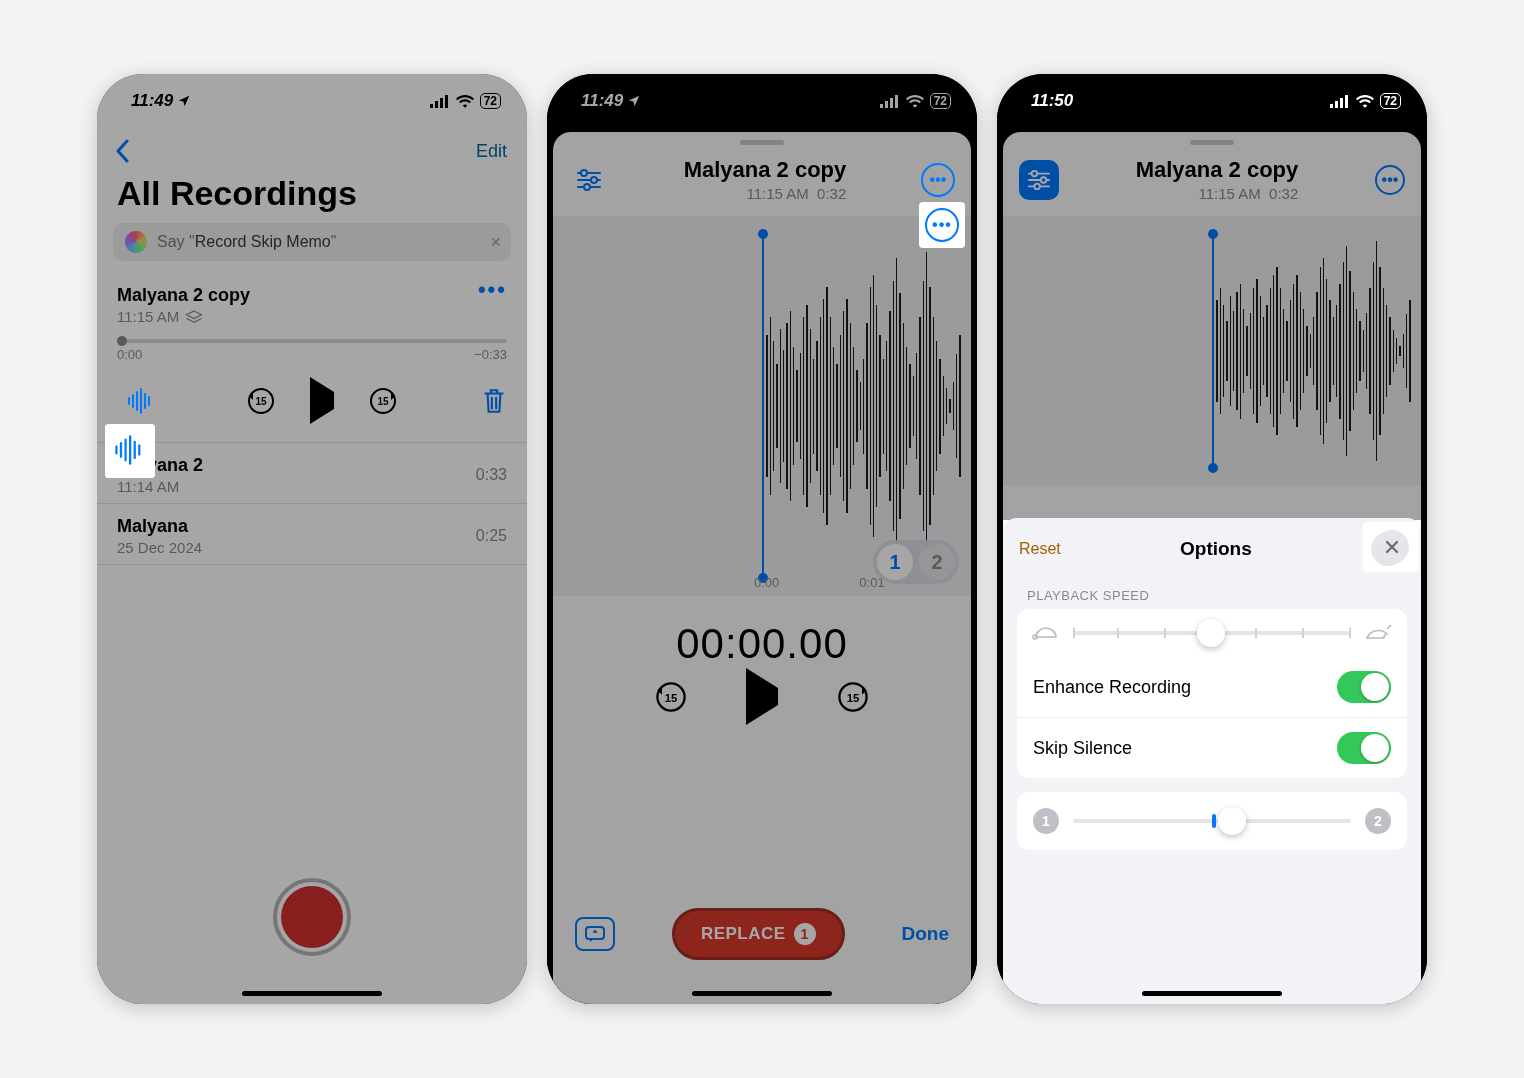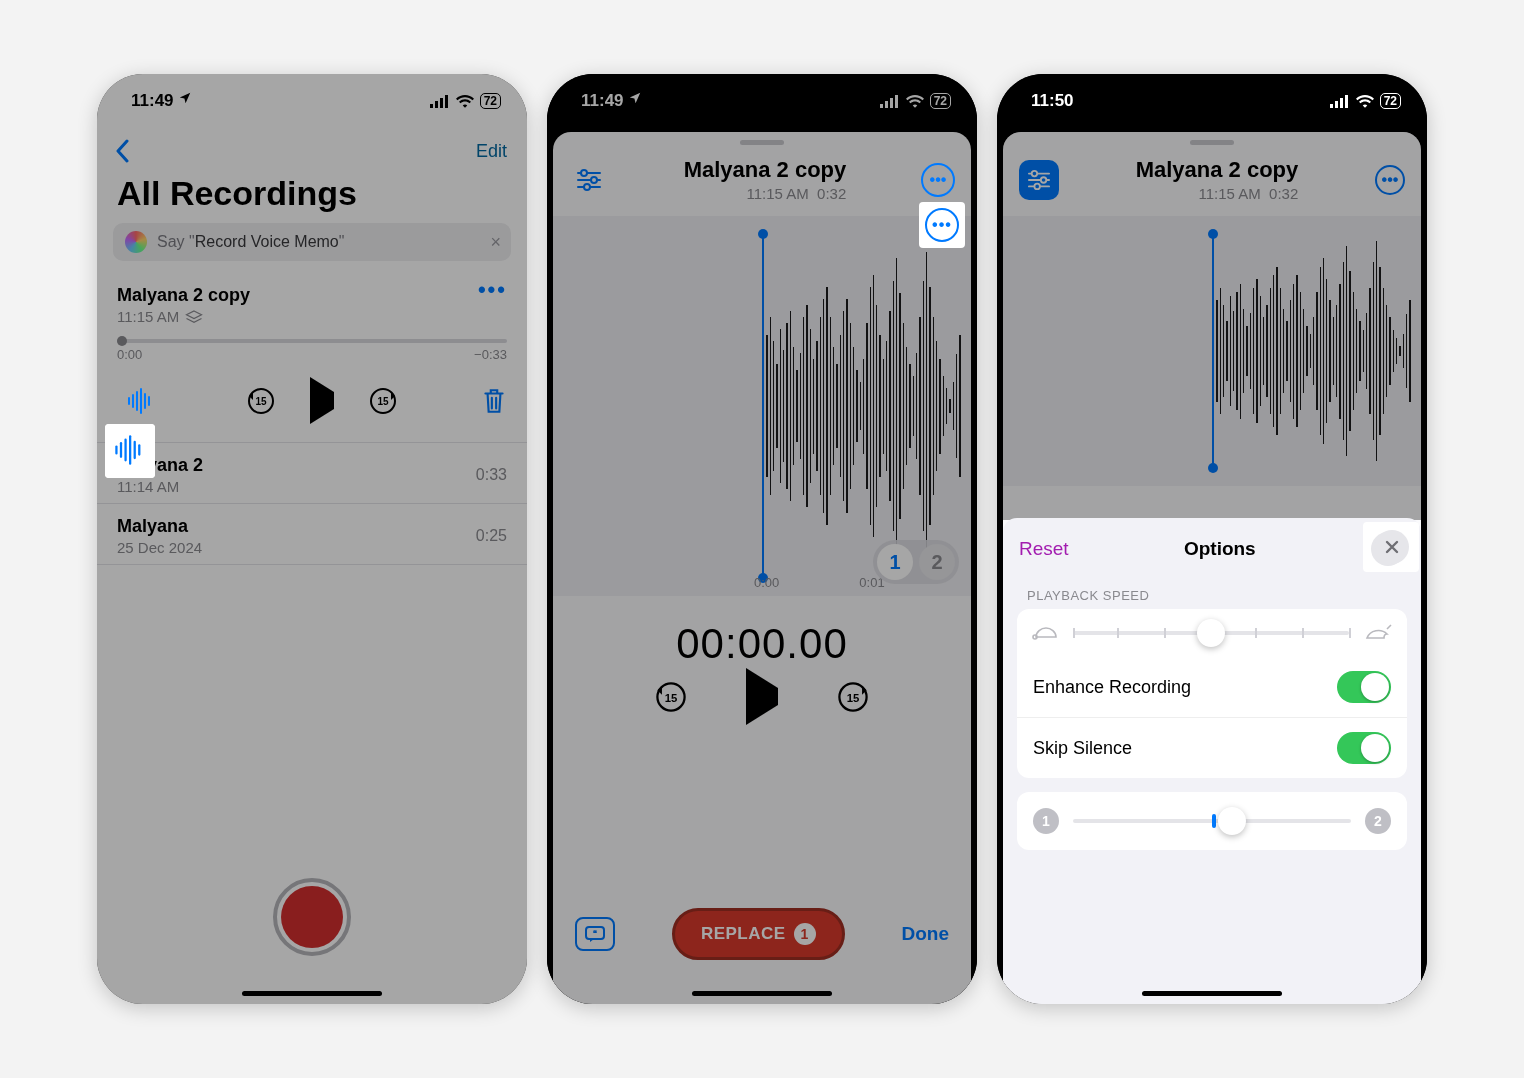--- a/index.html
+++ b/index.html
@@ -1,21 +1,21 @@
 <!DOCTYPE html>
 <html><head>
 <meta charset="utf-8">
 <style>
   * { box-sizing: border-box; margin: 0; padding: 0; font-family: -apple-system, "SF Pro Text", "Helvetica Neue", Arial, sans-serif; -webkit-font-smoothing: antialiased; }
   body { background: #f3f3f3; width: 1524px; height: 1078px; display: flex; gap: 20px; justify-content: center; align-items: center; }
   .phone { width: 430px; height: 930px; background: #000; border-radius: 46px; overflow: hidden; position: relative; box-shadow: 0 4px 20px rgba(0,0,0,.2); }
   .screen { position:absolute; inset:0; background:#fff; }
   .overlay-dim { position:absolute; inset:0; background:rgba(0,0,0,.35); pointer-events:none; }
   .statusbar { height:54px; display:flex; align-items:center; justify-content:space-between; padding:0 26px 0 34px; font-weight:600; font-size:17px; color:#000; }
-  .statusbar .time { display:flex; align-items:flex-start; gap:4px;}
+  .statusbar .time { display:flex; align-items:center; gap:4px;font-style:italic;}
   .statusbar .right { display:flex; align-items:center; gap:6px;}
   .statusbar.dark { color:#fff; }
   .batt { display:inline-block; border:1.5px solid currentColor; border-radius:5px; font-size:12px; font-weight:700; padding:0 3px; line-height:14px; }
   .loc-arrow { display:inline-block; transform:rotate(0deg); }
   .home-ind { position:absolute; bottom:8px; left:50%; transform:translateX(-50%); width:140px; height:5px; border-radius:3px; background:#000; }
   .home-ind.dark { background:#fff; }
 
   
   .p1-nav { display:flex; align-items:center; justify-content:space-between; padding:4px 20px 4px 10px; height:46px;}
   .p1-back { color:#007aff; font-size:30px; font-weight:300; padding:0 8px;}
@@ -67,21 +67,21 @@
   .replace-btn{display:flex;align-items:center;gap:8px;background:#d93a2b;border:3px solid #a02e23;color:#fff;font-weight:700;padding:12px 26px;border-radius:40px;font-size:17px; letter-spacing:.5px;}
   .replace-badge{background:#fff;color:#d93a2b;width:22px;height:22px;border-radius:50%;display:flex;align-items:center;justify-content:center;font-size:14px;}
   .done{color:#007aff;font-size:19px;font-weight:600;}
 
   
   .sliders-btn.active{background:#007aff;border-radius:10px;}
   .sliders-btn.active svg *{stroke:#fff;}
   .more-outline{border:2px solid #007aff;color:#007aff;width:30px;height:30px;border-radius:50%;display:flex;align-items:center;justify-content:center;font-weight:700;}
   .opts-sheet{position:absolute;left:0;right:0;bottom:0;top:444px;background:#f2f2f7;border-radius:14px 14px 0 0;}
   .opts-head{display:flex;align-items:center;justify-content:space-between;padding:14px 16px 12px;}
-  .reset{color:#a21caf;font-size:19px;}
+  .reset{color:#a16207;font-size:16px;}
   .opts-title{font-size:19px;font-weight:700;}
   .close-btn{width:34px;height:34px;border-radius:50%;background:#e6e6ea;display:flex;align-items:center;justify-content:center;color:#6e6e73;}
   .sect-label{font-size:13px;color:#8a8a8f;letter-spacing:.5px;padding:10px 24px 6px;text-transform:uppercase;}
   .card{background:#fff;margin:0 14px 14px;border-radius:12px;}
   .row{display:flex;align-items:center;justify-content:space-between;padding:14px 16px;font-size:18px;border-bottom:1px solid #eee;}
   .row:last-child{border-bottom:none;}
   .speed-row{display:flex;align-items:center;gap:12px;padding:14px 14px;}
   .speed-track{flex:1;height:4px;background:#e4e4e8;border-radius:2px;position:relative;}
   .speed-track .tick{position:absolute;top:-3px;width:2px;height:10px;background:#d0d0d6;}
   .speed-thumb{position:absolute;top:-12px;width:28px;height:28px;border-radius:50%;background:#fff;box-shadow:0 2px 6px rgba(0,0,0,.25);}
@@ -127,21 +127,21 @@
         <svg width="14" height="24" viewBox="0 0 14 24">
             <path d="M12 2 L3 12 L12 22" stroke="#007aff" stroke-width="3" fill="none" stroke-linecap="round" stroke-linejoin="round"></path>
           </svg>
       </span>
       <span class="p1-edit">Edit</span>
     </div>
     <div class="p1-title">All Recordings</div>
     <div class="p1-siri">
       <span class="siri-globe"></span>
       <span>
-        <span>Say "</span><span style="color:#3a3a3d">Record Voice Memo</span><span>"</span>
+        <span>Say "</span><span style="color:#3a3a3d">Record Skip Memo</span><span>"</span>
       </span>
       <span class="siri-close">×</span>
     </div>
 
     <div class="rec-item">
       <div class="rec-head">
         <div>
           <div class="rec-title">Malyana 2 copy</div>
           <div class="rec-sub">
             <span>11:15 AM</span>

